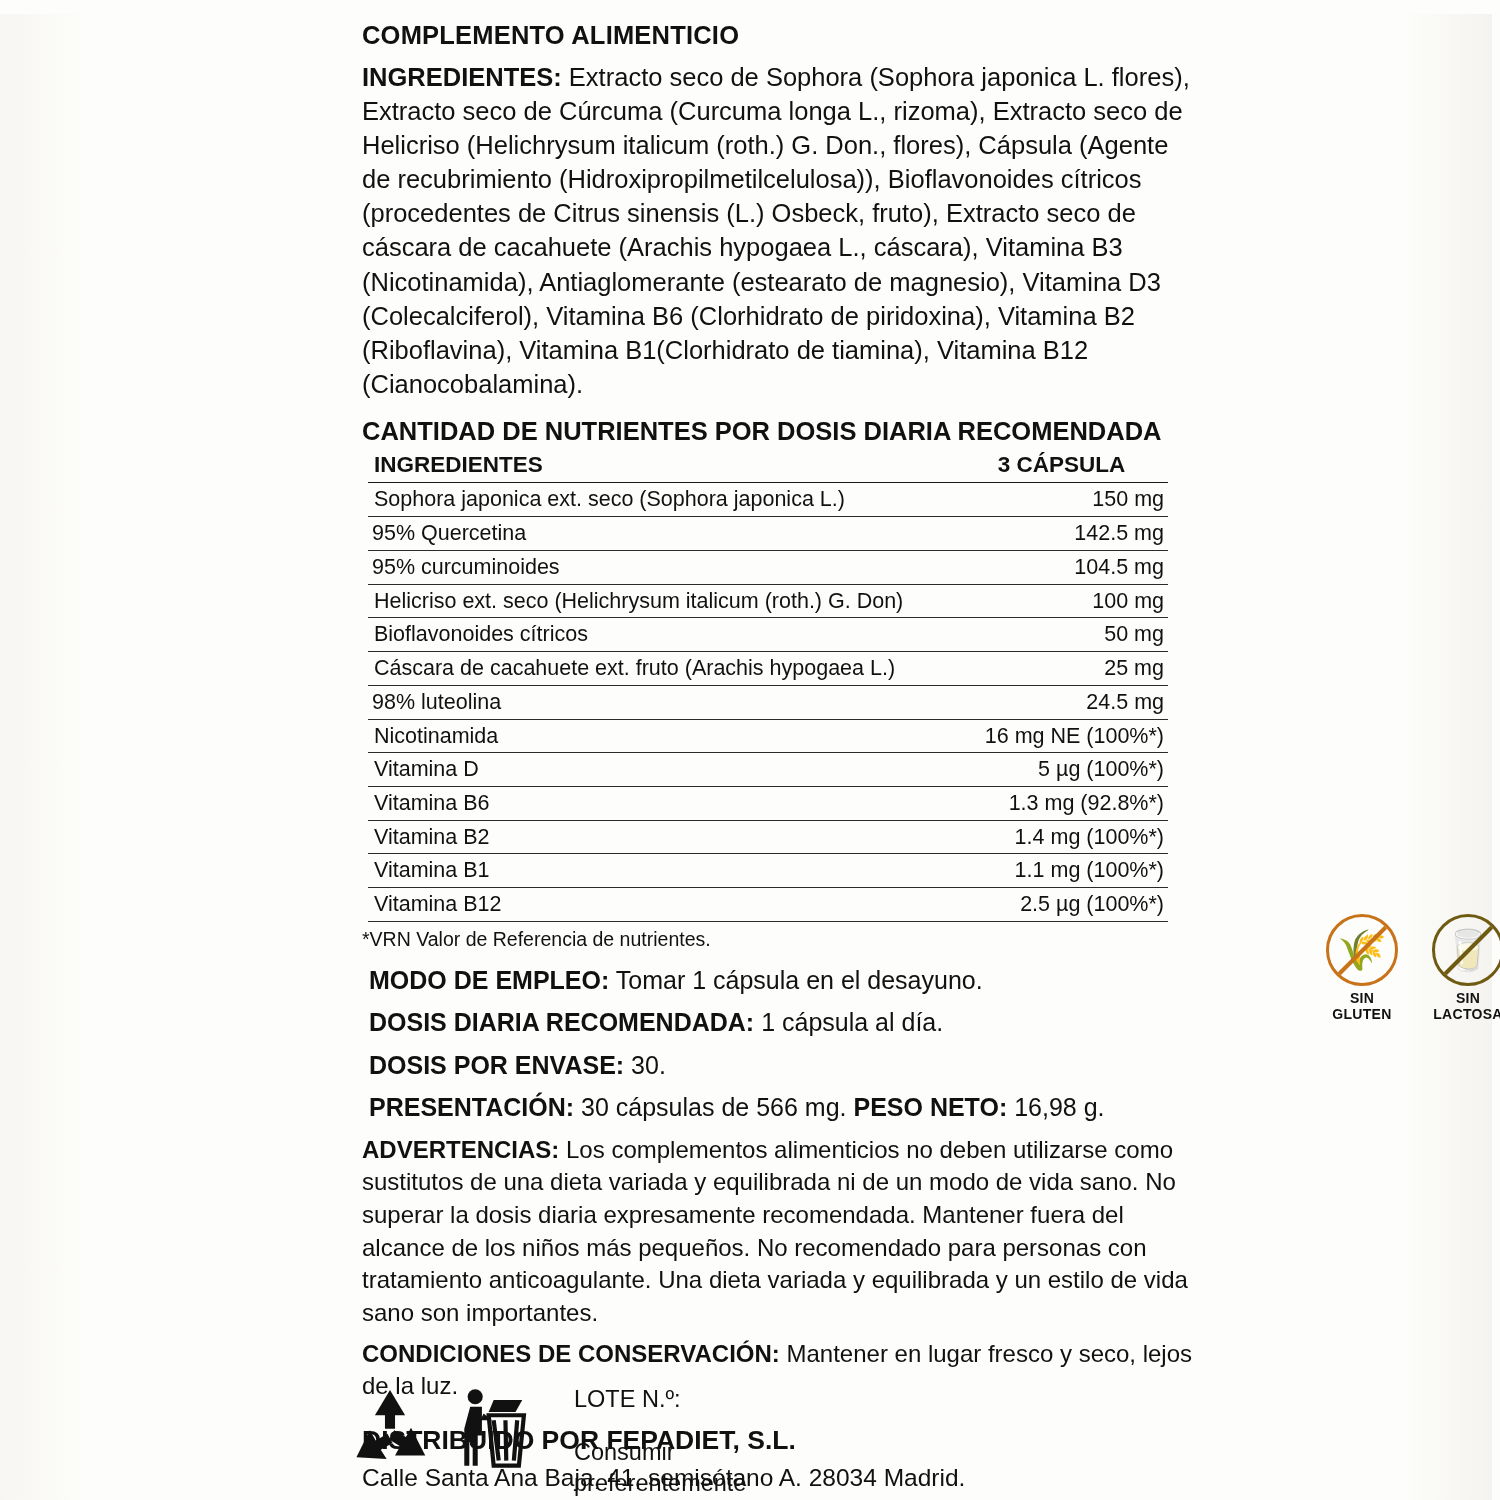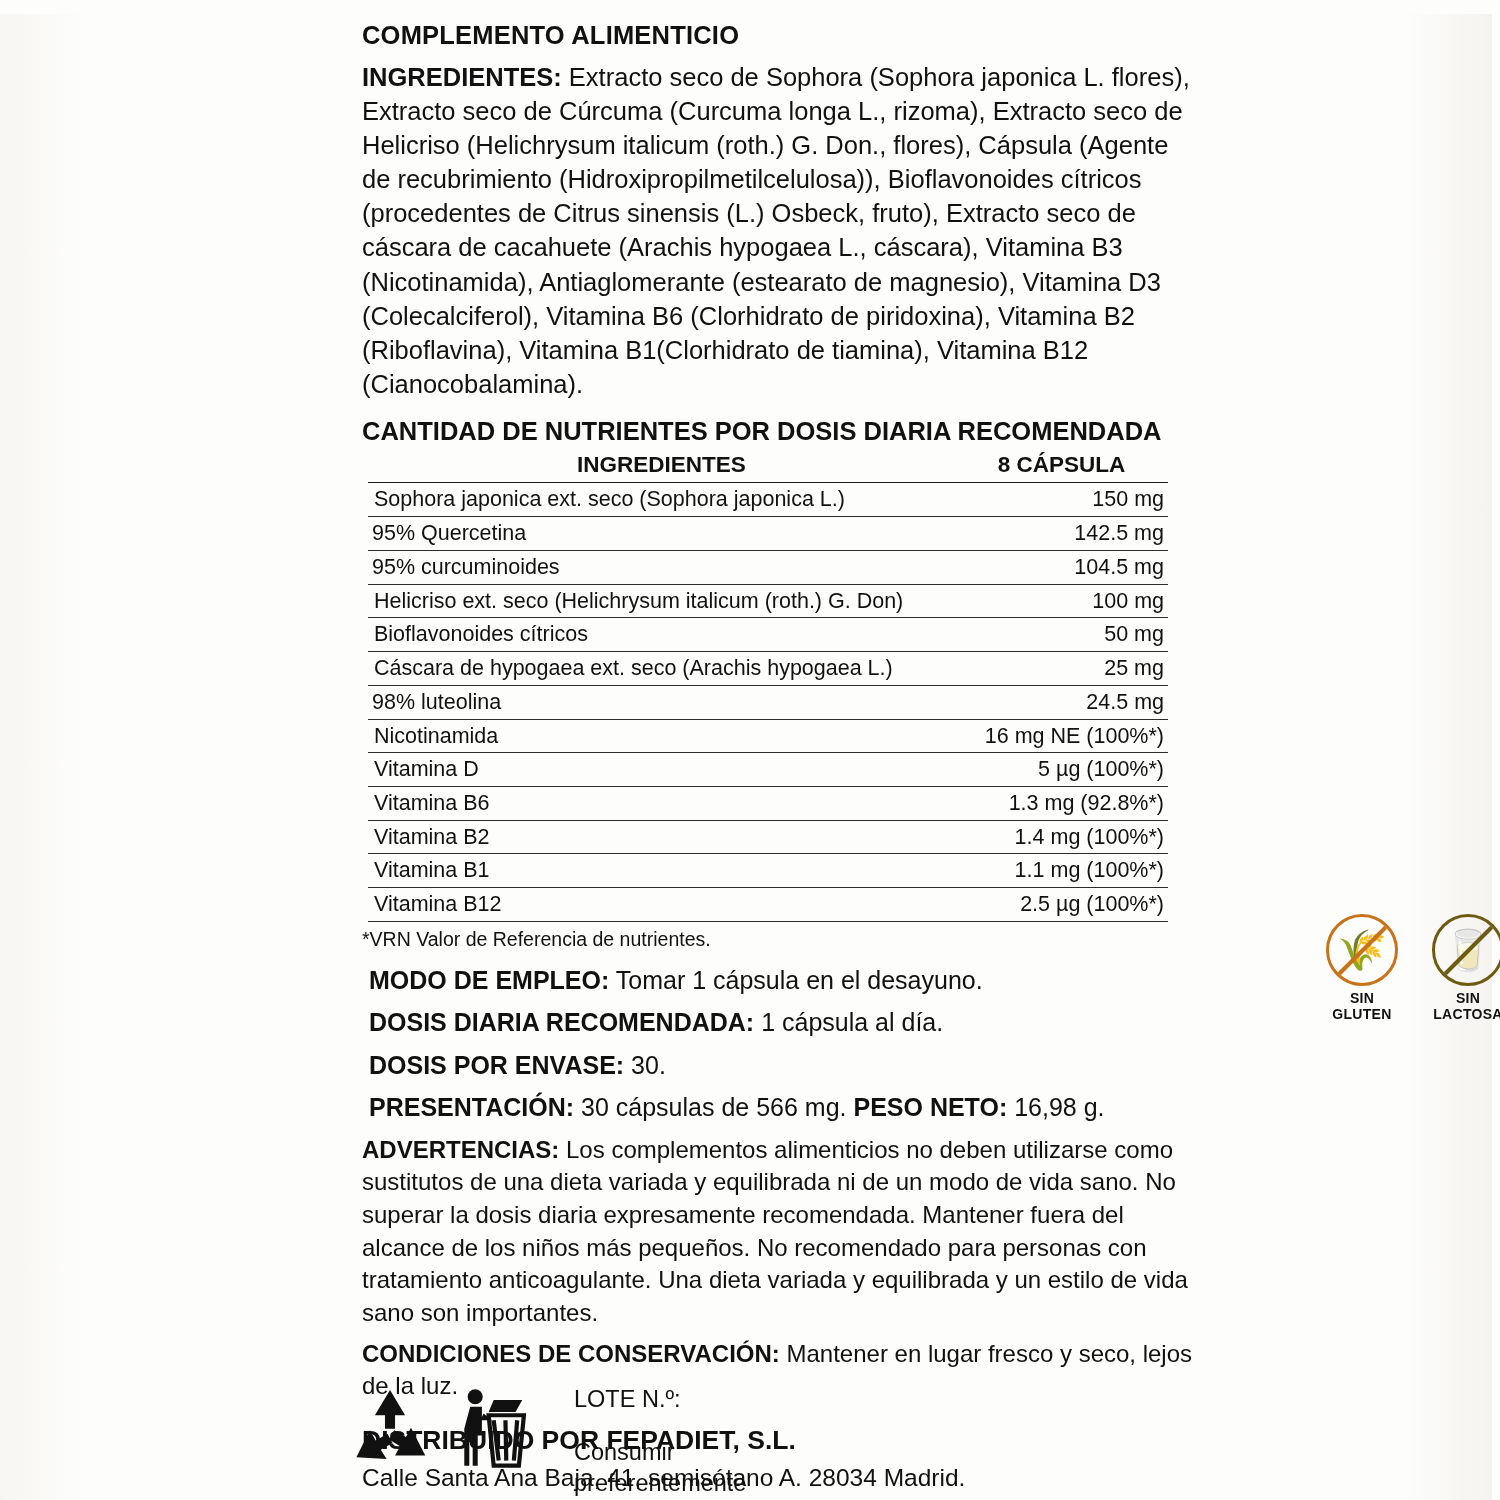--- a/index.html
+++ b/index.html
@@ -53,21 +53,21 @@
   }
   table.nutrients {
     border-collapse: collapse;
     width: 800px;
     margin-left: 6px;
     font-size: 21.5px;
   }
   table.nutrients th {
     font-weight: bold;
     font-size: 22.5px;
-    text-align: center;
+    text-align: left;
     padding: 2px 4px 4px 6px;
     border-bottom: 1.6px solid #1a1a1a;
   }
   table.nutrients th.amount {
     text-align: center;
     width: 205px;
   }
   table.nutrients td {
     padding: 4px 4px 4px 6px;
     border-bottom: 1px solid #2b2b2b;
@@ -202,21 +202,21 @@
     <div class="heading">COMPLEMENTO ALIMENTICIO</div>
 
     <p class="para"><b>INGREDIENTES:</b><span> Extracto seco de Sophora (Sophora japonica L. flores), Extracto seco de Cúrcuma (Curcuma longa L., rizoma), Extracto seco de Helicriso (Helichrysum italicum (roth.) G. Don., flores), Cápsula (Agente de recubrimiento (Hidroxipropilmetilcelulosa)), Bioflavonoides cítricos (procedentes de Citrus sinensis (L.) Osbeck, fruto), Extracto seco de cáscara de cacahuete (Arachis hypogaea L., cáscara), Vitamina B3 (Nicotinamida), Antiaglomerante (estearato de magnesio), Vitamina D3 (Colecalciferol), Vitamina B6 (Clorhidrato de piridoxina), Vitamina B2 (Riboflavina), Vitamina B1(Clorhidrato de tiamina), Vitamina B12 (Cianocobalamina).</span></p>
 
     <div class="table-title">CANTIDAD DE NUTRIENTES POR DOSIS DIARIA RECOMENDADA</div>
 
     <table class="nutrients">
       <thead>
         <tr>
           <th>INGREDIENTES</th>
-          <th class="amount">8 CÁPSULA</th>
+          <th class="amount">3 CÁPSULA</th>
         </tr>
       </thead>
       <tbody>
         <tr>
             <td class="name">Sophora japonica ext. seco (Sophora japonica L.)</td>
             <td class="amount">150 mg</td>
           </tr>
         <tr class="sub">
             <td class="name">95% Quercetina</td>
             <td class="amount">142.5 mg</td>
@@ -227,21 +227,21 @@
           </tr>
         <tr>
             <td class="name">Helicriso ext. seco (Helichrysum italicum (roth.) G. Don)</td>
             <td class="amount">100 mg</td>
           </tr>
         <tr>
             <td class="name">Bioflavonoides cítricos</td>
             <td class="amount">50 mg</td>
           </tr>
         <tr>
-            <td class="name">Cáscara de hypogaea ext. seco (Arachis hypogaea L.)</td>
+            <td class="name">Cáscara de cacahuete ext. fruto (Arachis hypogaea L.)</td>
             <td class="amount">25 mg</td>
           </tr>
         <tr class="sub">
             <td class="name">98% luteolina</td>
             <td class="amount">24.5 mg</td>
           </tr>
         <tr>
             <td class="name">Nicotinamida</td>
             <td class="amount">16 mg NE (100%*)</td>
           </tr>

